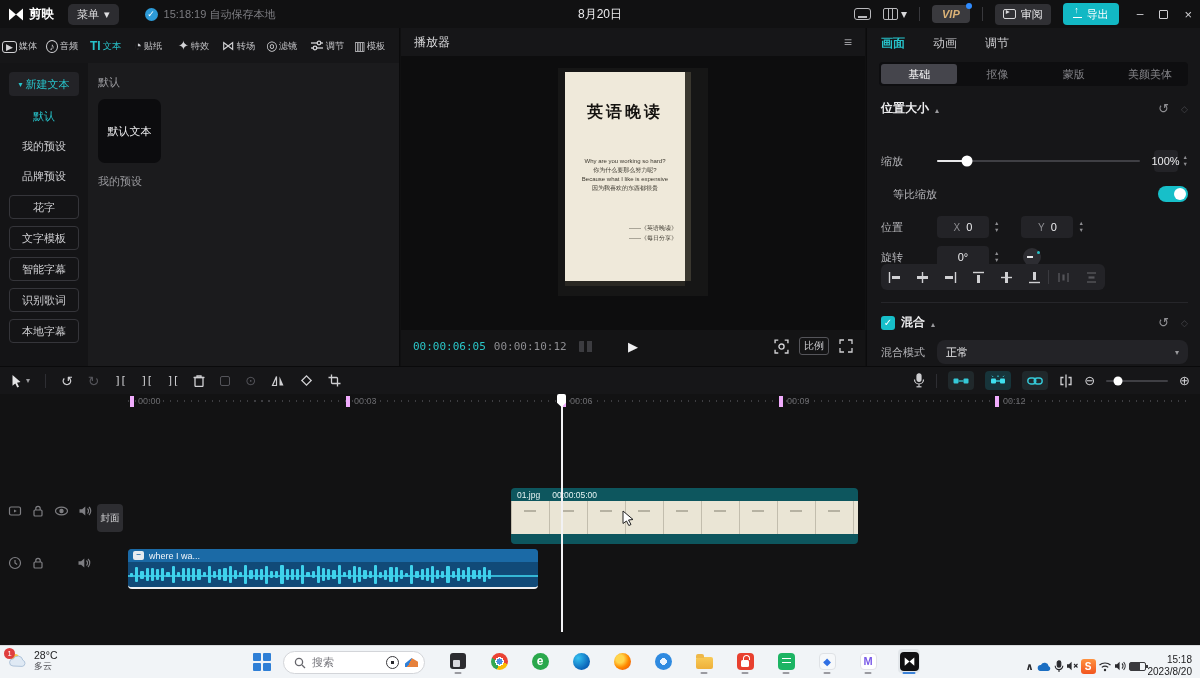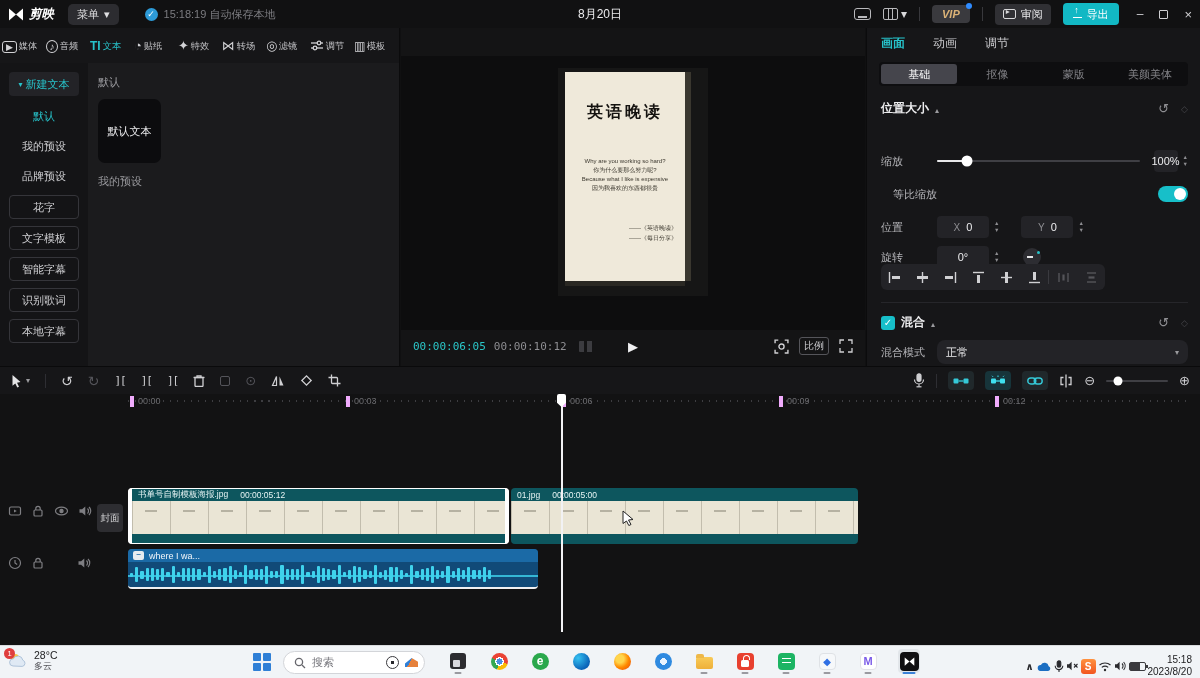--- a/index.html
+++ b/index.html
@@ -2,21 +2,21 @@
 <html><head>
 <meta charset="utf-8">
 <style>
   *{margin:0;padding:0;box-sizing:border-box;}
   html,body{width:1200px;height:678px;background:#000;}
   body{font-family:"Liberation Sans","DejaVu Sans",sans-serif;font-size:12px;color:#d8d8da;overflow:hidden;}
   .app{position:relative;width:1200px;height:678px;background:#101011;}
 
   
   .titlebar{position:absolute;left:0;top:0;width:1200px;height:28px;background:#111112;display:flex;align-items:center;padding:0 8px;}
-  .logo{display:flex;align-items:center;gap:5px;margin-right:14px;font-style:italic;}
+  .logo{display:flex;align-items:center;gap:5px;margin-right:14px;}
   .logo .mark{display:inline-flex;}
   .logo .name{font-weight:bold;font-size:12.5px;color:#fff;}
   .menu-btn{background:#2c2c30;border-radius:5px;padding:3px 9px;font-size:11px;color:#e0e0e2;display:flex;align-items:center;gap:5px;}
   .autosave{display:flex;align-items:center;gap:6px;margin-left:26px;color:#7c7c80;font-size:11px;}
   .save-check{width:13px;height:13px;border-radius:50%;background:#2d9bd8;color:#fff;font-size:9px;display:flex;align-items:center;justify-content:center;}
   .tb-date{position:absolute;left:0;right:0;text-align:center;font-size:12px;color:#ececee;pointer-events:none;}
   .tb-right{margin-left:auto;display:flex;align-items:center;gap:12px;z-index:2;}
   .kbd-icon{width:17px;height:12px;border:1.3px solid #b9b9bc;border-radius:3px;position:relative;}
   .kbd-icon::after{content:"";position:absolute;left:3px;right:3px;bottom:1.5px;height:1.3px;background:#b9b9bc;}
   .layout-icon{width:15px;height:12px;border:1.3px solid #b9b9bc;border-radius:2px;background:linear-gradient(90deg,transparent 0 4px,#b9b9bc 4px 5px,transparent 5px 8px,#b9b9bc 8px 9px,transparent 9px);}
@@ -356,20 +356,24 @@
           <div class="sec-label">默认</div>
           <div class="default-tile">
               <span>默认文本</span>
             </div>
           <div class="sec-label sec-presets">我的预设</div>
         </div>
       </div>
     </div>
 
     <div class="player">
+      <div class="player-header">
+        <span class="ph-title">播放器</span>
+        <span class="ph-menu i-hamburger"></span>
+      </div>
       <div class="canvas">
         <div class="book">
           <div class="page">
             <div class="page-title">英语晚读</div>
             <div class="page-lines">
               <div>Why are you working so hard?</div>
               <div>你为什么要那么努力呢?</div>
               <div>Because what I like is expensive</div>
               <div>因为我喜欢的东西都很贵</div>
             </div>
@@ -695,28 +699,20 @@
           <svg width="14" height="14" viewBox="0 0 14 14">
             <path d="M1.5 5.2 h2.6 l3.2 -2.8 v9.2 l-3.2 -2.8 h-2.6 z" fill="currentColor"></path>
             <path d="M9.5 4.5 a3.5 3.5 0 0 1 0 5" fill="none" stroke="currentColor" stroke-width="1.2"></path>
             <path d="M11 3 a5.5 5.5 0 0 1 0 8" fill="none" stroke="currentColor" stroke-width="1.2"></path>
           </svg>
         </span>
     </div>
 
     <div class="cover-btn">封面</div>
 
-    <div class="clip selected" style="left:128px;width:381px;">
-      <div class="chead">
-        <span>书单号自制模板海报.jpg</span>
-        <span>00:00:05:12</span>
-      </div>
-      <div class="cbody"></div>
-      <div class="cfoot"></div>
-    </div>
     <div class="clip" style="left:511px;width:347px;">
       <div class="chead">
         <span>01.jpg</span>
         <span>00:00:05:00</span>
       </div>
       <div class="cbody"></div>
       <div class="cfoot"></div>
     </div>
 
     <div class="audio-clip">

